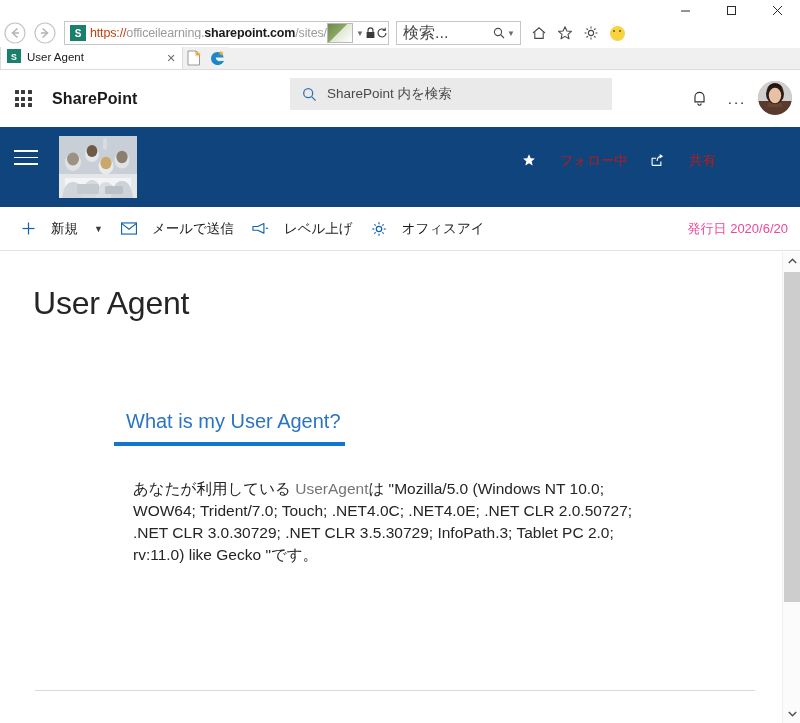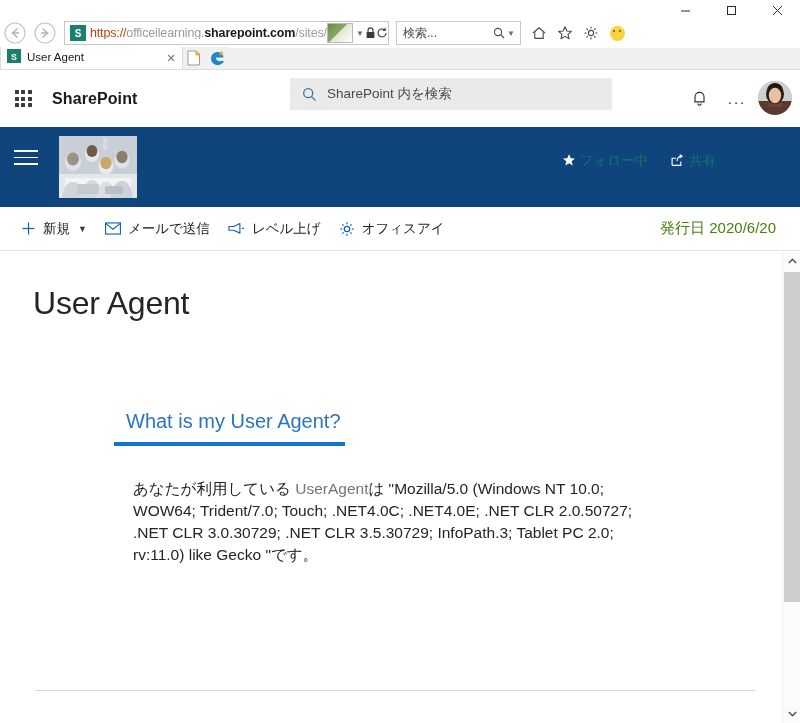--- a/index.html
+++ b/index.html
@@ -31,21 +31,21 @@
   .url-text b { color:#1a1a1a; font-weight:700; }
   .url-text .scheme { color:#c2410c; font-weight:400; }
   .addr-thumb { width:26px; height:20px; margin-left:auto; margin-right:2px; flex:none;
                 background:linear-gradient(135deg,#6d8a4e 0%,#8aa863 45%,#dfe7d2 46%,#ffffff 100%);
                 border:1px solid #b9b9b9; }
   .addr-caret { width:14px; display:flex; align-items:center; justify-content:center; color:#6b6b6b; font-size:8px; }
   .addr-icon { width:16px; display:flex; align-items:center; justify-content:center; color:#3a3a3a; }
 
   .srch-wrap { display:flex; align-items:center; height:24px; border:1px solid #c7c7c7;
                background:#fff; margin-left:7px; width:125px; padding:0 3px 0 6px; }
-  .srch-ph { font-size:12px; color:#4a4a4a; flex:1; line-height:1; }
+  .srch-ph { font-size:16px; color:#4a4a4a; flex:1; line-height:1; }
   .srch-ico { color:#4a4a4a; display:flex; align-items:center; }
   .srch-caret { width:12px; text-align:center; color:#6b6b6b; font-size:8px; }
 
   .chrome-tools { display:flex; align-items:center; margin-left:6px; gap:2px; }
   .chrome-tool { width:24px; height:24px; display:flex; align-items:center; justify-content:center; color:#4a4a4a; }
   .smiley { width:15px; height:15px; border-radius:50%; background:#f5d341; position:relative; }
   .smiley::before { content:""; position:absolute; left:3.5px; top:4.5px; width:2px; height:2px; border-radius:50%; background:#6b5b00; }
   .smiley::after { content:""; position:absolute; right:3.5px; top:4.5px; width:2px; height:2px; border-radius:50%; background:#6b5b00; }
 
   
@@ -77,31 +77,31 @@
             background:#c9ad9a; }
 
   
   .sitehdr { position:absolute; left:0; top:127px; width:800px; height:80px; background:#10447c; }
   .hamb { position:absolute; left:14px; top:150px; width:24px; height:20px; }
   .hamb i { display:block; height:1.5px; background:#ffffff; margin-bottom:5px; }
   .site-logo { position:absolute; left:59px; top:136px; width:78px; height:62px; overflow:hidden; }
   .site-title { position:absolute; left:156px; top:146px; font-size:23px; color:#ffffff; font-weight:400;
                 letter-spacing:0.2px; white-space:nowrap; }
   .hdr-actions { position:absolute; right:84px; top:152px; display:flex; align-items:center; gap:22px; }
-  .hdr-act { display:flex; align-items:center; gap:4px; color:#0f766e; font-size:13.5px; }
+  .hdr-act { display:flex; align-items:center; gap:24px; color:#b91c1c; font-size:13.5px; }
 
   
   .cmdbar { position:absolute; left:0; top:207px; width:800px; height:44px; background:#ffffff;
             border-bottom:1px solid #e3e3e3; display:flex; align-items:center; }
-  .cmd { display:flex; align-items:center; gap:7px; color:#1a1a1a; font-size:13.5px; height:44px;
+  .cmd { display:flex; align-items:center; gap:15px; color:#1a1a1a; font-size:13.5px; height:44px;
          padding:0 9px; white-space:nowrap;text-align:right; }
   .cmd .ci { color:#0f63b0; display:flex; align-items:center; }
   .cmd .chev { color:#3a3a3a; font-size:9px; margin-left:1px; }
   .cmd-right { position:absolute; right:10px; display:flex; align-items:center; }
-  .pubdate { font-size:15px; color:#4d7c0f; margin-right:14px; white-space:nowrap; }
+  .pubdate { font-size:13px; color:#ec4899; margin-right:2px; white-space:nowrap; }
 
   
   .canvas { position:absolute; left:0; top:252px; width:782px; height:471px; background:#ffffff; overflow:hidden; }
   .page-title { position:absolute; left:33px; top:33px; font-size:32px; font-weight:400; color:#252525;
                 letter-spacing:-0.2px; }
   .sec-head { position:absolute; left:126px; top:158px; font-size:20px; color:#2b74c0; font-weight:400; }
   .sec-underline { position:absolute; left:114px; top:190px; width:231px; height:4px; background:#1277cc; }
   .body-text { position:absolute; left:133px; top:226px; width:510px; font-size:15.5px; line-height:22px;
                color:#252525; }
   .body-text .ua-label { color:#757575; }

